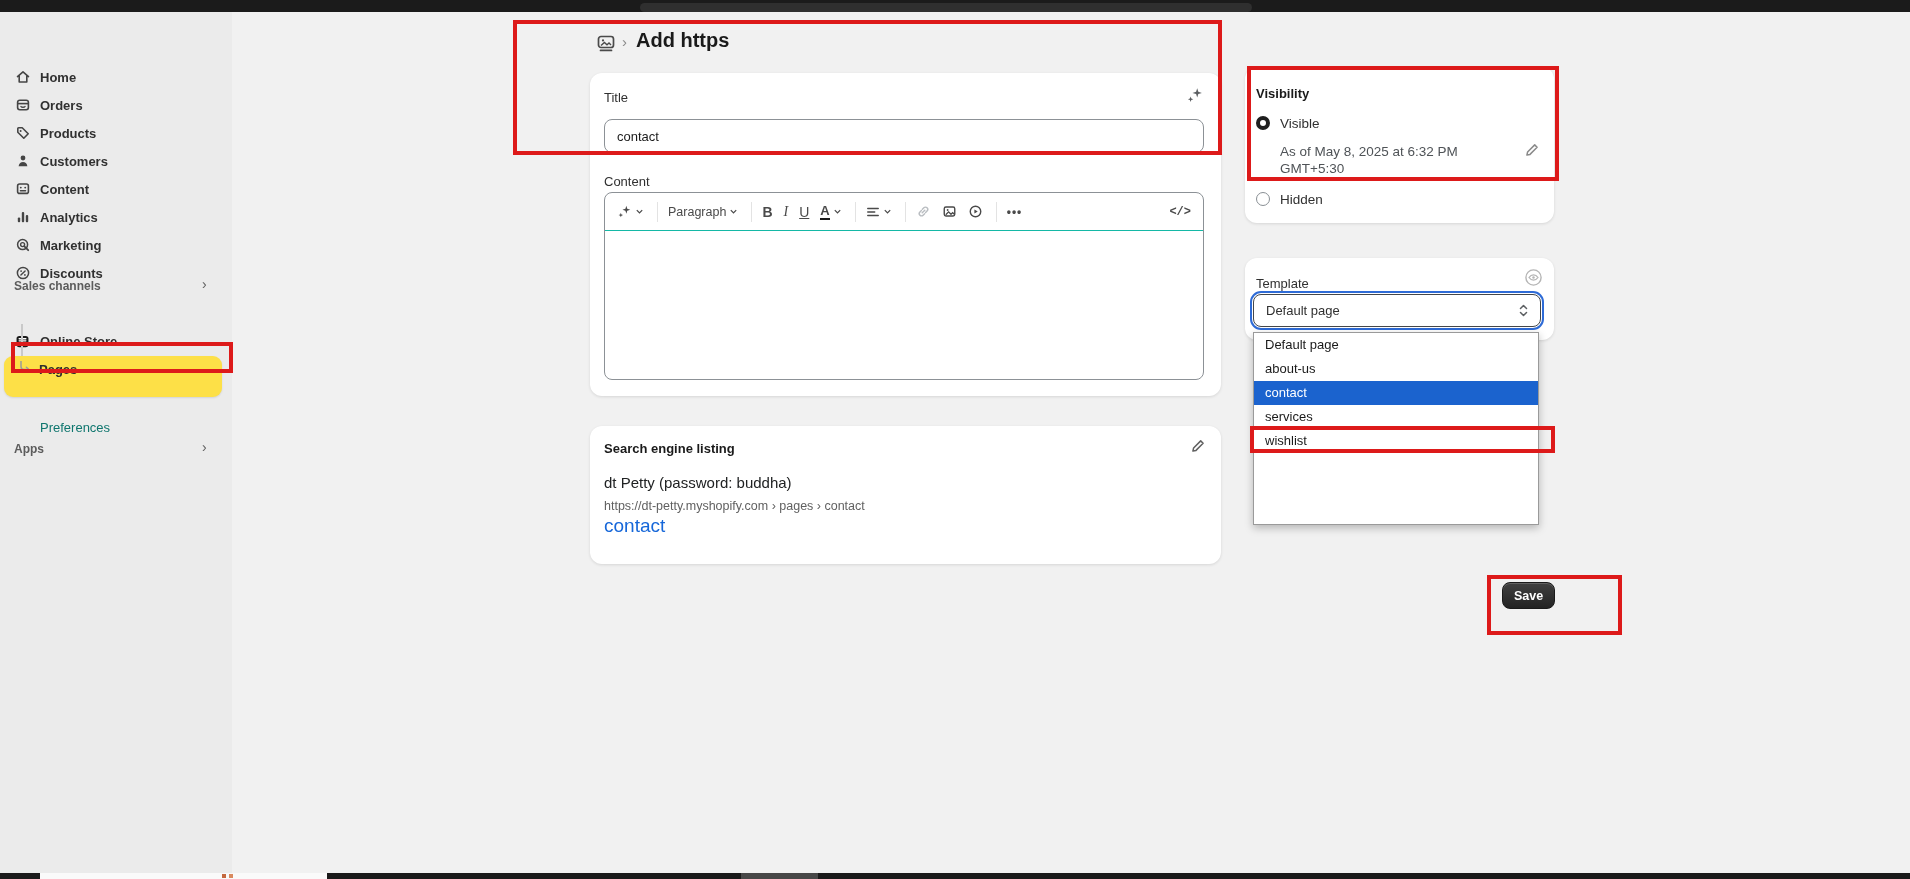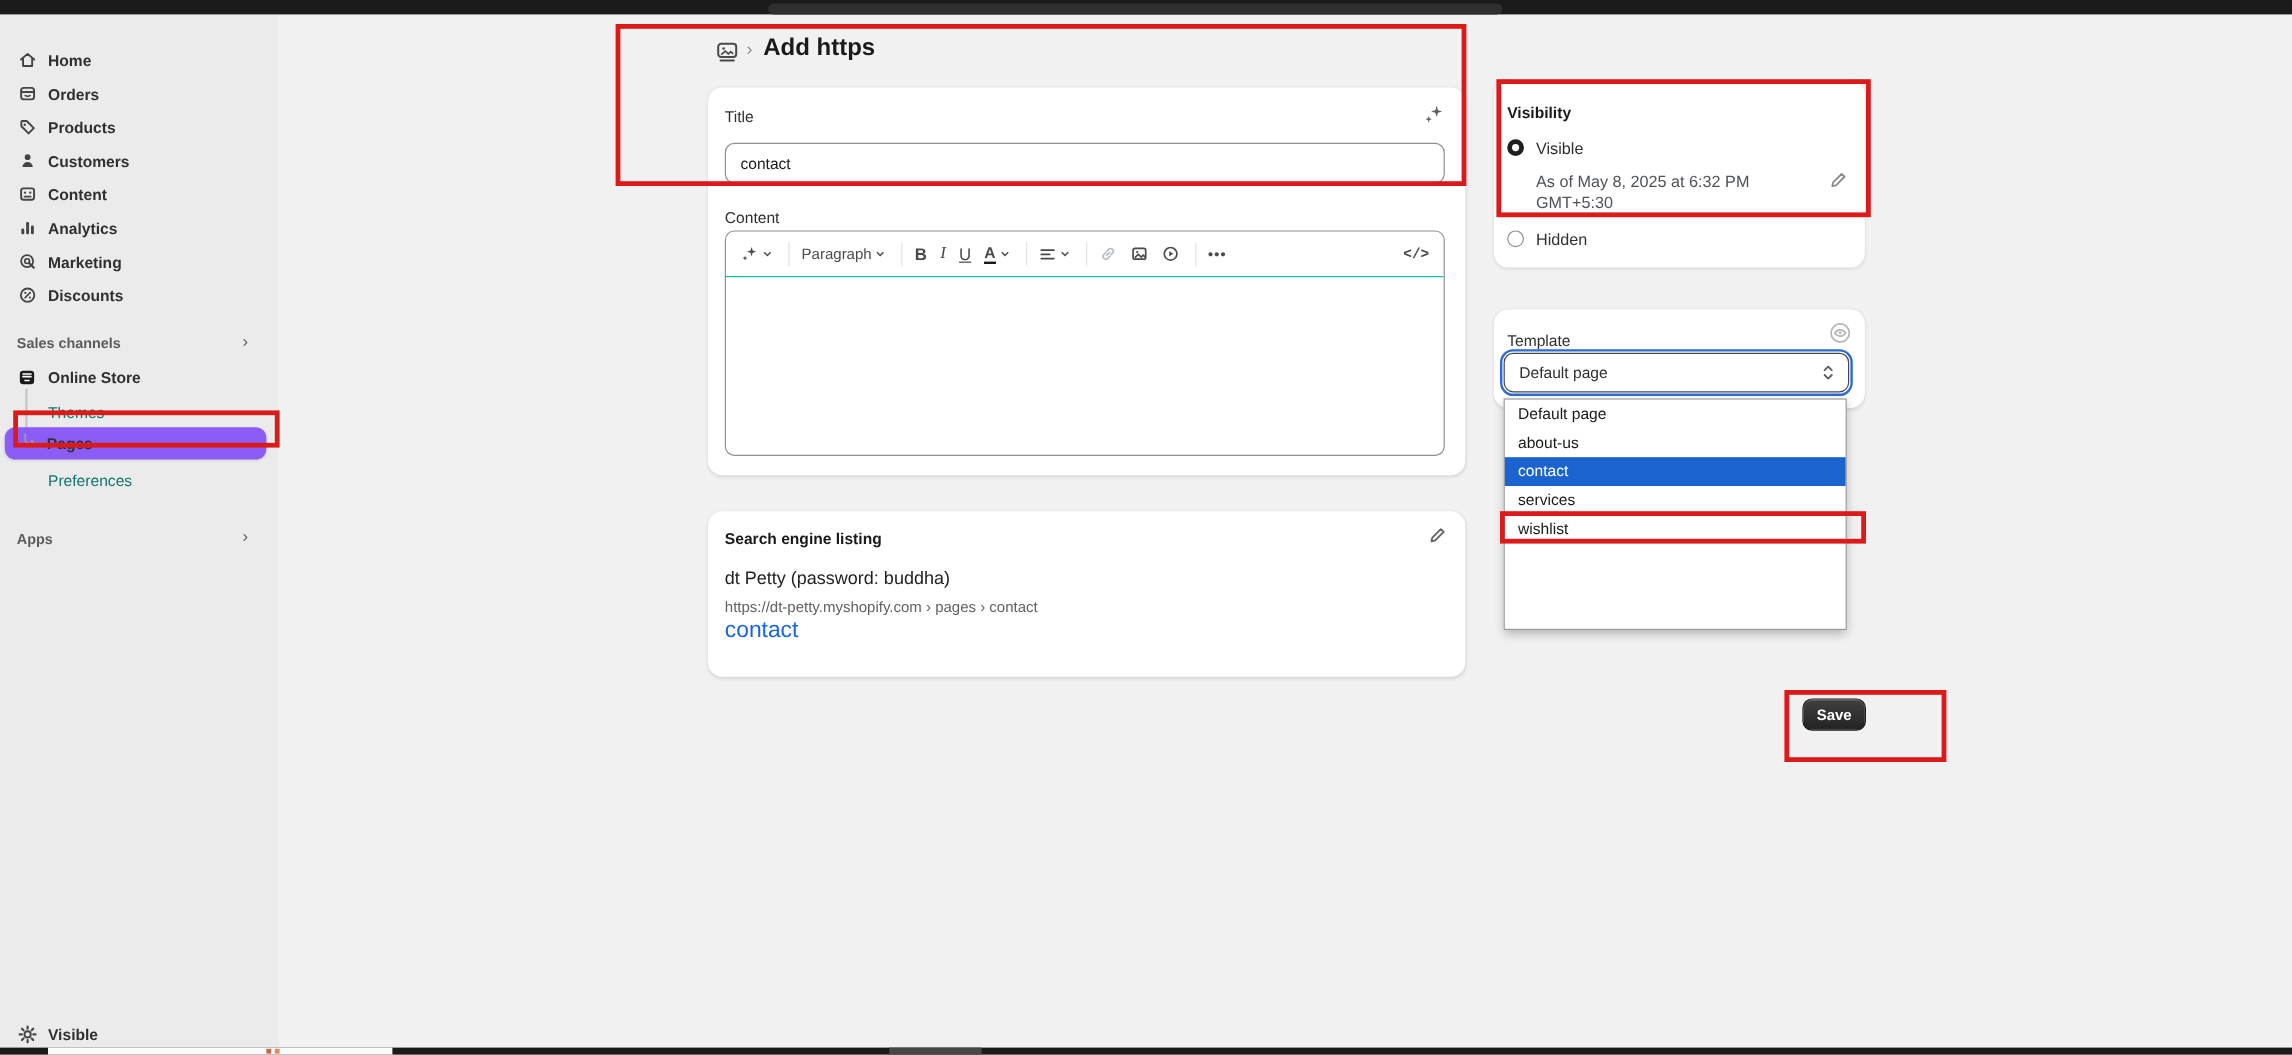--- a/index.html
+++ b/index.html
@@ -6,28 +6,28 @@
   html,body { width:1910px; height:879px; overflow:hidden; background:#f1f1f1;
               font-family:"Liberation Sans","DejaVu Sans",sans-serif; color:#303030; }
   #app { position:relative; width:1910px; height:879px; background:#f1f1f1; }
 
   
   .topbar { position:absolute; left:0; top:0; width:1910px; height:12px; background:#1b1b1b; z-index:5; }
   .topbar-search { position:absolute; left:640px; top:3px; width:612px; height:9px; background:#2f2f2f; border-radius:5px; }
 
   
   .sidebar { position:absolute; left:0; top:12px; width:232px; height:861px; background:#ebebeb; z-index:2; }
-  .nav-row { position:absolute; left:0; width:232px; height:28px; display:flex; align-items:center; cursor:pointer; }
+  .nav-row { position:absolute; left:0; width:232px; height:28px; display:flex; align-items:center; cursor:pointer;margin-top:27px; }
   .nav-row .nicon { position:absolute; left:14px; width:17px; height:17px; display:flex; align-items:center; justify-content:center; }
   .nav-row .nlabel { position:absolute; left:40px; font-size:13px; font-weight:600; color:#303030; }
   .nav-row .nlabel.muted { color:#0f766e; font-weight:400; }
   .sec-head { position:absolute; left:14px; font-size:12px; font-weight:600; color:#5c5c5c; }
   .sec-chev { position:absolute; left:202px; font-size:14px; color:#616161; line-height:12px; }
   .tree-line { position:absolute; left:21px; top:312px; width:1.5px; height:33px; background:#c9c9c9; }
-  .pages-pill { position:absolute; left:4px; top:344px; width:218px; height:27px; background:#8b5cf6; border-radius:9px;
+  .pages-pill { position:absolute; left:4px; top:344px; width:218px; height:41px; background:#fde047; border-radius:9px;
                 box-shadow:0 1px 2px rgba(0,0,0,.10); cursor:pointer; }
   .pages-pill .plabel { position:absolute; left:35px; top:6px; font-size:13px; font-weight:650; color:#303030; }
 
   
   .crumb-icon { position:absolute; left:597px; top:35px; width:18px; height:17px; }
   .crumb-sep { position:absolute; left:622px; top:33px; font-size:15px; color:#8a8a8a; }
   .page-title { position:absolute; left:636px; top:29px; font-size:20px; font-weight:700; color:#1a1a1a; }
 
   
   .card { position:absolute; background:#ffffff; border-radius:12px; box-shadow:0 1px 3px rgba(26,26,26,.12); }

